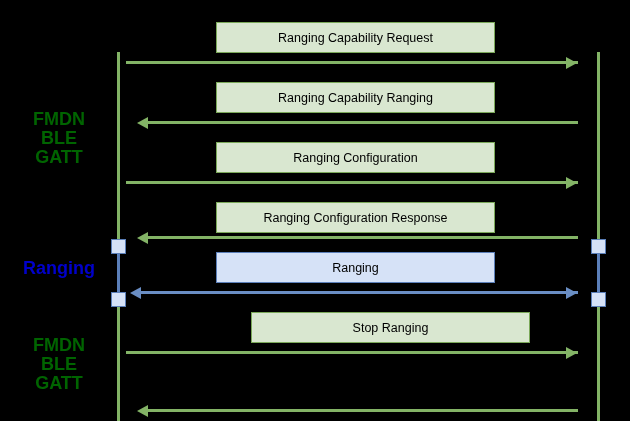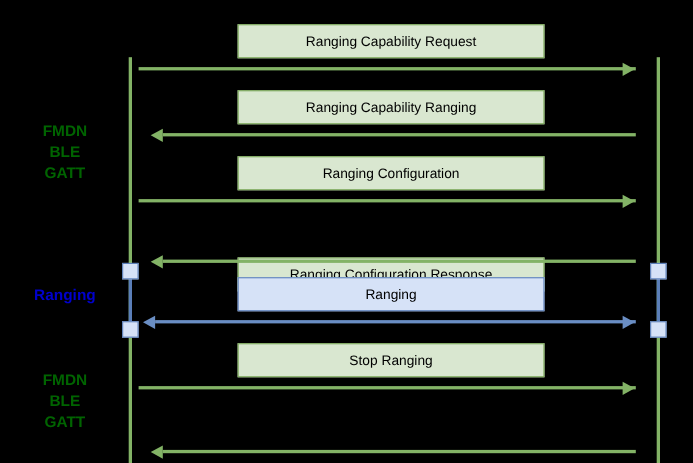--- a/index.html
+++ b/index.html
@@ -23,21 +23,21 @@
     background: #83b366;
   }
   .lifeline.left  { left: 117px; }
   .lifeline.right { left: 597px; }
 
   
   .phase-label {
     position: absolute;
     text-align: center;
     line-height: 19px;
-    font-size: 14px;
+    font-size: 18px;
     font-weight: bold;
     white-space: pre-line;
     letter-spacing: 0px;
   }
   .phase-label.green { color: #006400; }
   .phase-label.blue  { color: #0000cc; }
 
   
   .msg-box {
     position: absolute;
@@ -125,42 +125,42 @@
   </div>
   <div class="arrow-line green" style="left:148px; top:121px; width:430px;"></div>
   <div class="arrow-head green left" style="left:137px; top:116.5px;"></div>
 
   <div class="msg-box green" style="top:142px;align-items:center;">
     <span>Ranging Configuration</span>
   </div>
   <div class="arrow-line green" style="left:126px; top:181px; width:452px;"></div>
   <div class="arrow-head green right" style="left:566px; top:176.5px;"></div>
 
-  <div class="msg-box green" style="top:202px;margin-top:32px;">
+  <div class="msg-box green" style="top:202px;">
     <span>Ranging Configuration Response</span>
   </div>
   <div class="arrow-line green" style="left:148px; top:236px; width:430px;"></div>
   <div class="arrow-head green left" style="left:137px; top:231.5px;"></div>
 
   <div class="act-bar" style="left:117px; top:247px; height:52px;"></div>
   <div class="act-node" style="left:111px; top:239px;"></div>
   <div class="act-node" style="left:111px; top:292px;"></div>
 
   <div class="act-bar" style="left:597px; top:247px; height:52px;"></div>
   <div class="act-node" style="left:591px; top:239px;"></div>
   <div class="act-node" style="left:591px; top:292px;"></div>
 
   <div class="msg-box blue" style="top:252px;">
     <span>Ranging</span>
   </div>
   <div class="arrow-line blue" style="left:141px; top:291px; width:437px;"></div>
   <div class="arrow-head blue left" style="left:130px; top:286.5px;"></div>
   <div class="arrow-head blue right" style="left:566px; top:286.5px;"></div>
 
-  <div class="msg-box green" style="top:312px;">
+  <div class="msg-box green" style="top:312px;margin-left:35px;">
     <span>Stop Ranging</span>
   </div>
   <div class="arrow-line green" style="left:126px; top:351px; width:452px;"></div>
   <div class="arrow-head green right" style="left:566px; top:346.5px;"></div>
 
   <div class="arrow-line green" style="left:148px; top:409px; width:430px;"></div>
   <div class="arrow-head green left" style="left:137px; top:404.5px;"></div>
 
 </div>
 

